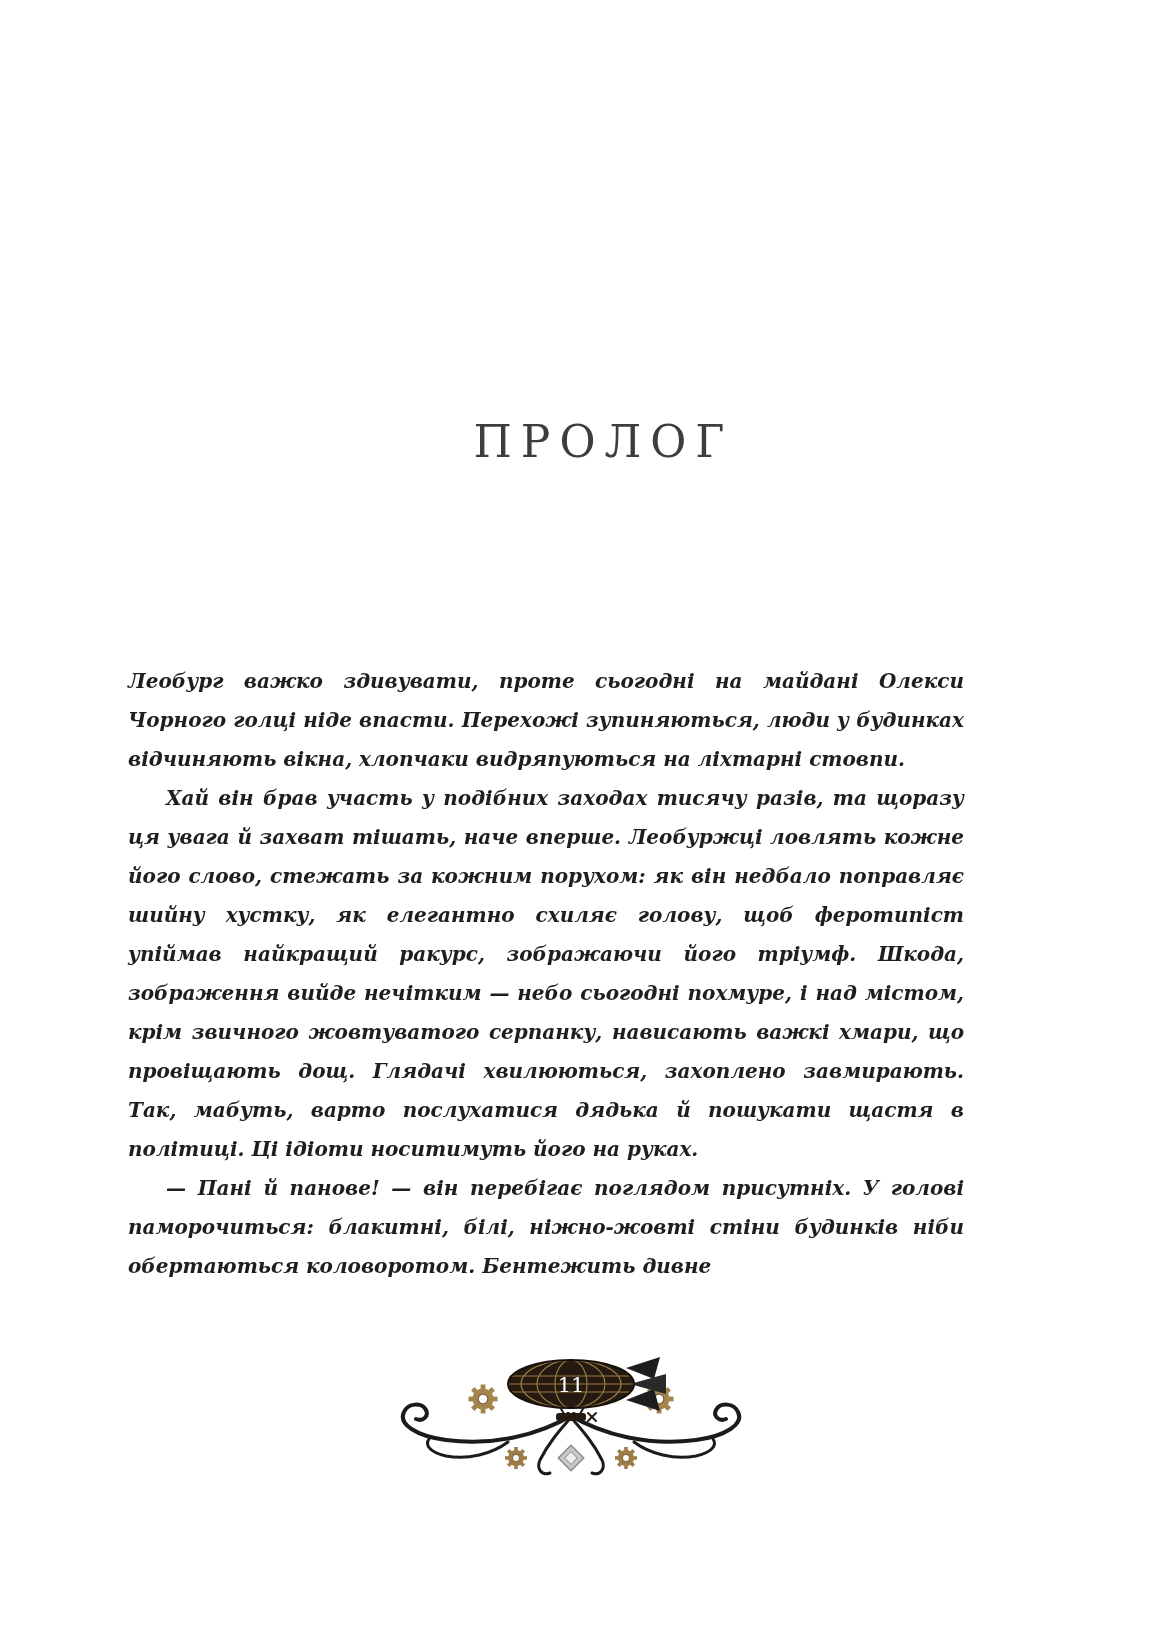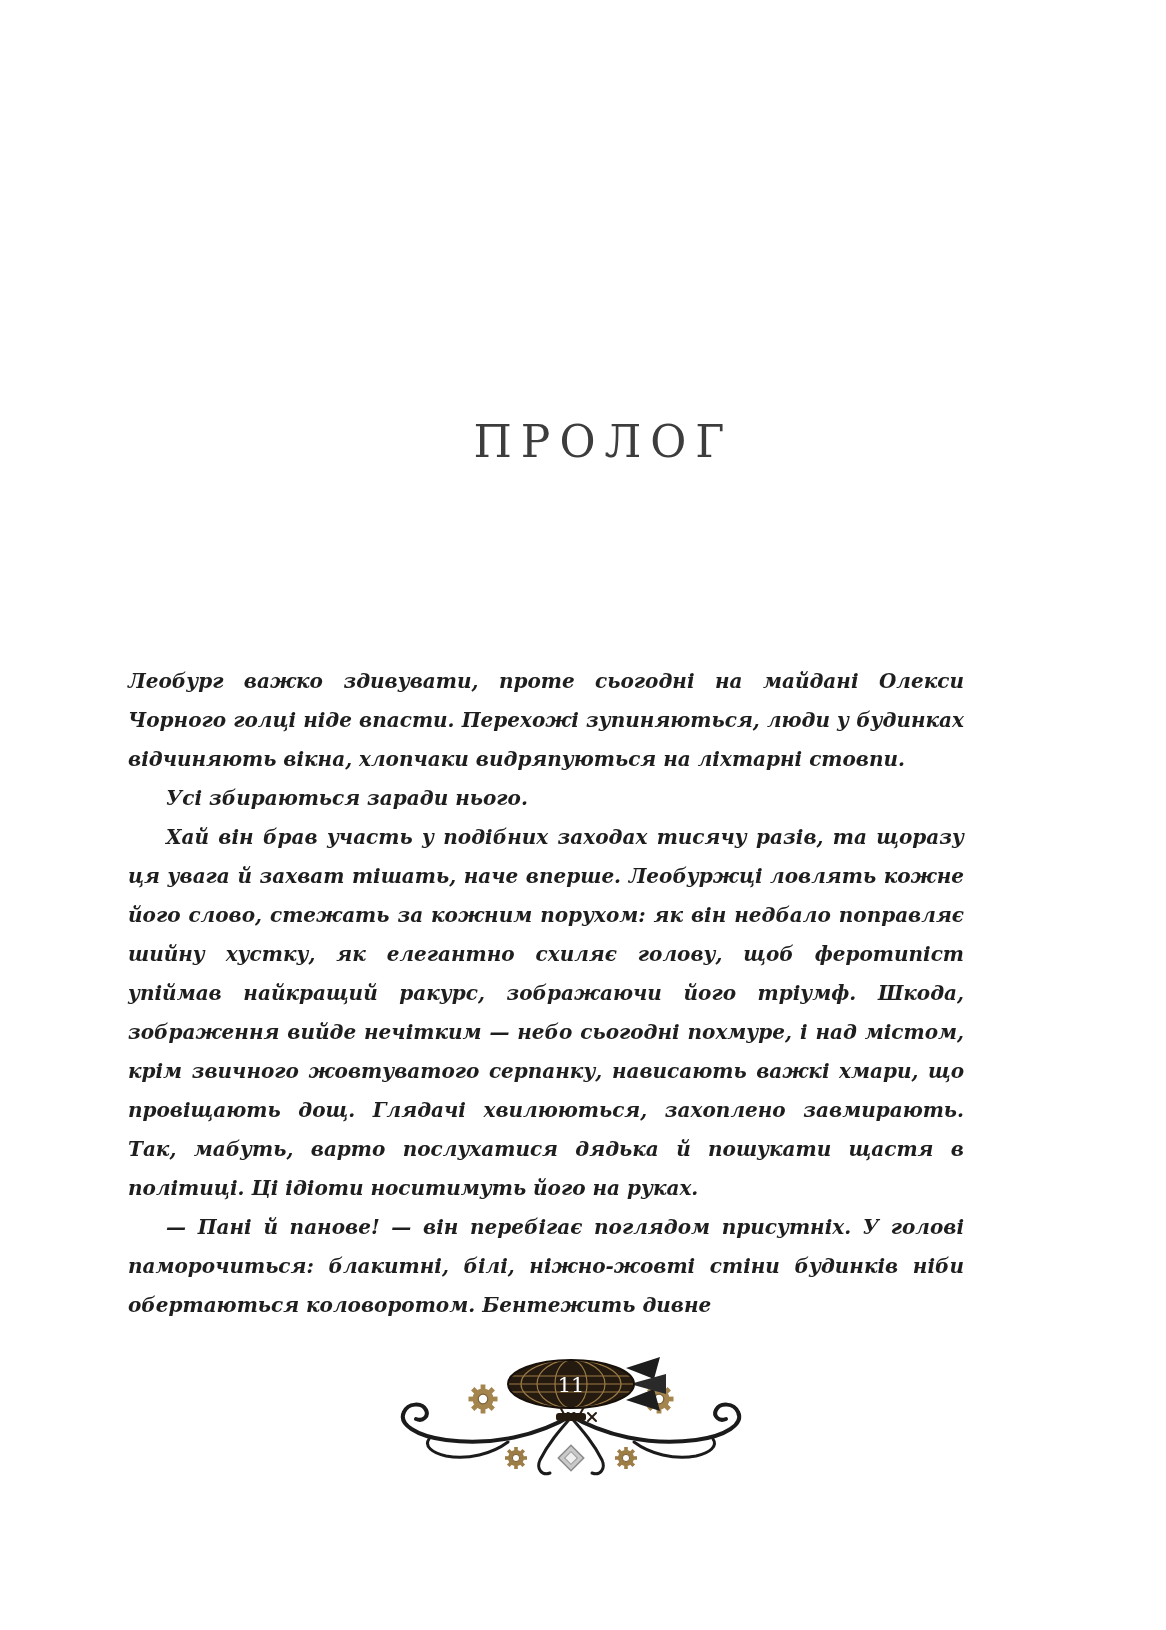--- a/index.html
+++ b/index.html
@@ -52,21 +52,20 @@
 </style>
 </head>
 <body>
 
 <div class="book-page">
 
   <h1 class="chapter-title">ПРОЛОГ</h1>
 
   <div class="body-text">
       <p class="para">Леобург важко здивувати, проте сьогодні на майдані Олекси Чорного голці ніде впасти. Перехожі зупиняються, люди у будинках відчиняють вікна, хлопчаки видряпуються на ліхтарні стовпи.</p>
-      <p class="para indent">Усі збираються заради нього.</p>
       <p class="para indent">Хай він брав участь у подібних заходах тисячу разів, та щоразу ця увага й захват тішать, наче вперше. Леобуржці ловлять кожне його слово, стежать за кожним порухом: як він недбало поправляє шийну хустку, як елегантно схиляє голову, щоб феротипіст упіймав найкращий ракурс, зображаючи його тріумф. Шкода, зображення вийде нечітким — небо сьогодні похмуре, і над містом, крім звичного жовтуватого серпанку, нависають важкі хмари, що провіщають дощ. Глядачі хвилюються, захоплено завмирають. Так, мабуть, варто послухатися дядька й пошукати щастя в політиці. Ці ідіоти носитимуть його на руках.</p>
       <p class="para indent">— Пані й панове! — він перебігає поглядом присутніх. У голові паморочиться: блакитні, білі, ніжно-жовті стіни будинків ніби обертаються коловоротом. Бентежить дивне</p>
     </div>
 
   <div class="footer-ornament">
     <svg width="390" height="140" viewBox="0 0 390 140" xmlns="http://www.w3.org/2000/svg">
       <defs>
         <clipPath id="envClip">
           <ellipse cx="183" cy="32" rx="63" ry="24"></ellipse>
         </clipPath>

